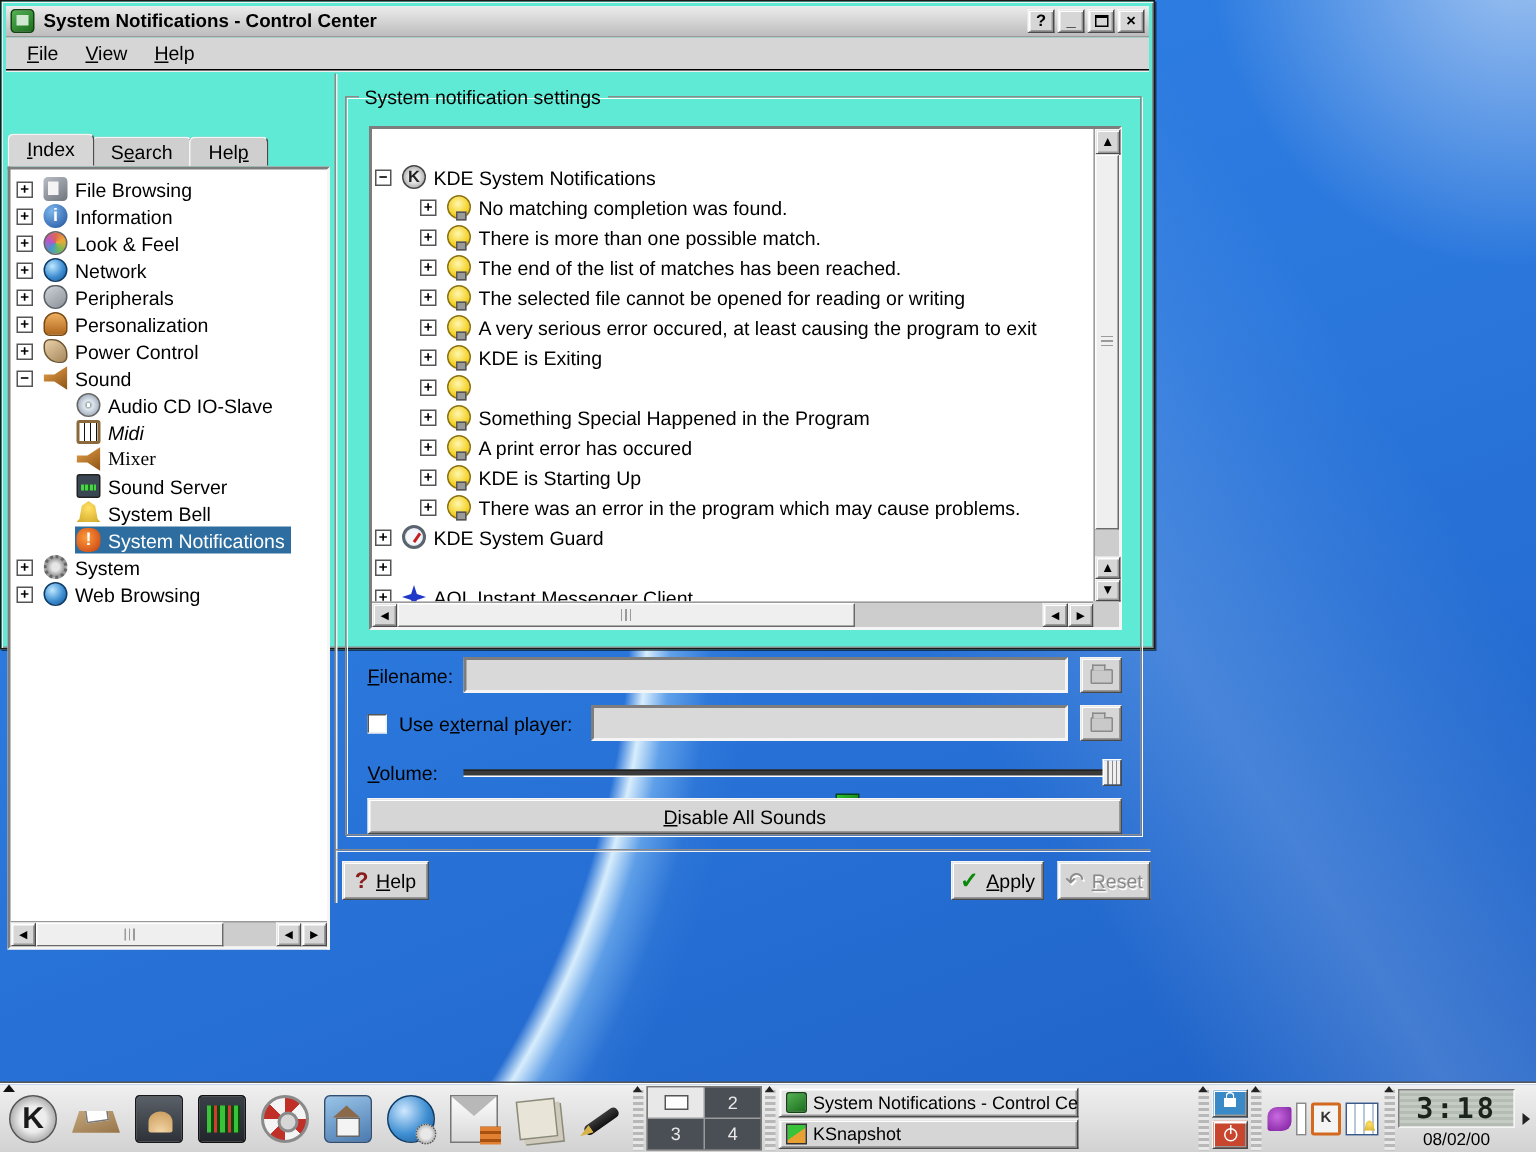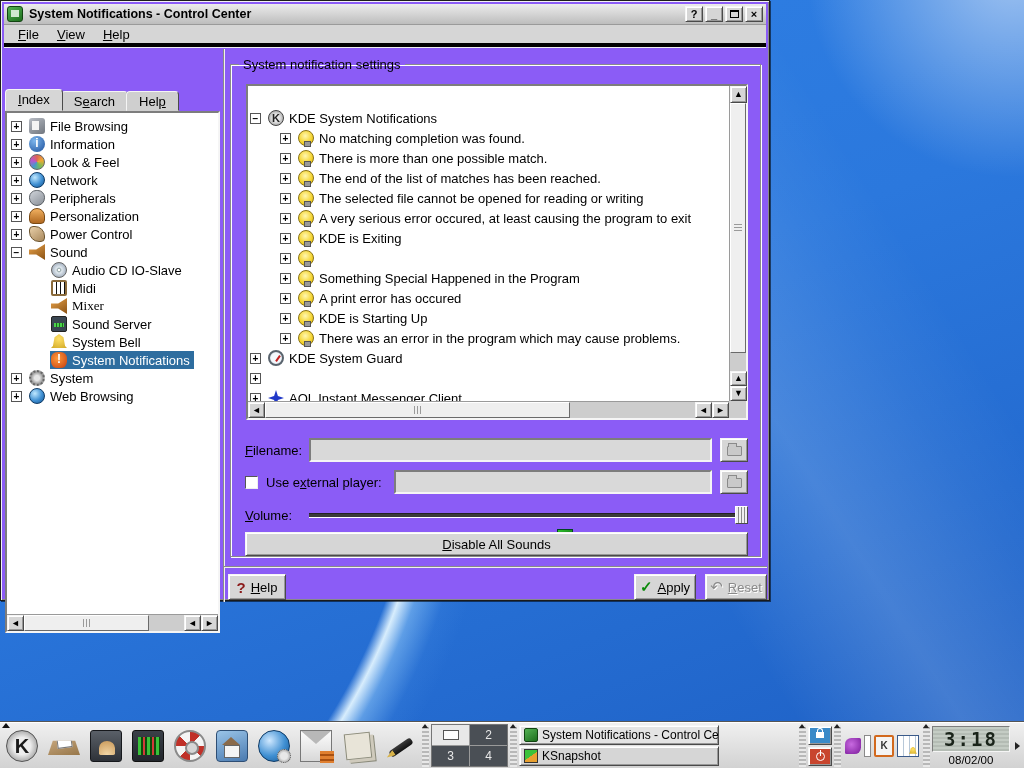--- a/index.html
+++ b/index.html
@@ -13,39 +13,39 @@
       radial-gradient(circle 820px at -180px 400px, rgba(0,0,0,0) 600px, rgba(225,244,255,.95) 612px, rgba(150,205,250,.5) 628px, rgba(80,150,230,.15) 655px, rgba(0,0,0,0) 680px),
       linear-gradient(160deg, #2f81e6 0%, #2b78dd 45%, #1e60c5 100%);
   }
   u { text-decoration:underline; }
 
   
   .out { background:#d6d6d6; border:1px solid; border-color:#f5f5f5 #4a4a4a #4a4a4a #f5f5f5;
          box-shadow: inset 1px 1px 0 #ffffff, inset -1px -1px 0 #989898; }
 
   
-  .window { position:absolute; left:0; top:0; width:770px; height:601px;
-    background:#8b5cf6; border:1px solid #1a1a1a;
+  .window { position:absolute; left:0; top:0; width:770px; height:433px;
+    background:#5eead4; border:1px solid #1a1a1a;
     box-shadow: inset 1px 1px 0 #f2f2f2, inset -1px -1px 0 #8a8a8a, 1px 1px 0 rgba(0,0,0,.55); }
 
   .titlebar { position:absolute; left:3px; top:3px; right:3px; height:21px;
     background:linear-gradient(180deg,#ececec,#bdbdbd);
     display:flex; align-items:center; padding:0 3px; border-bottom:1px solid #9a9a9a; }
   .titlebar .title { font-weight:bold; font-size:12.5px; margin-left:6px; flex:1;
     white-space:nowrap; overflow:hidden; }
   .tb-icon { width:16px; height:16px; border-radius:3px;
     background:linear-gradient(145deg,#53b253,#1d6e1d); border:1px solid #114411; position:relative; }
   .tb-icon::after { content:""; position:absolute; left:3px; top:3px; width:8px; height:7px; background:#cfe8cf; }
   .tb-btn { width:18px; height:16px; margin-left:2px; font-size:11px; font-weight:bold;
     display:flex; align-items:center; justify-content:center; line-height:1; }
   .max-glyph { width:9px; height:8px; border:1px solid #000; border-top-width:2px; }
 
   .menubar { position:absolute; left:3px; top:24px; right:3px; height:22px;
     display:flex; align-items:center; padding-left:6px; gap:2px;
-    border-bottom:4px solid #000000; box-shadow:0 1px 0 #f0f0f0; background:#d6d6d6; }
+    border-bottom:1px solid #000000; box-shadow:0 1px 0 #f0f0f0; background:#d6d6d6; }
   .menu-item { padding:2px 8px; font-size:13px; }
 
   
   .left-panel { position:absolute; left:4px; top:48px; width:215px; height:544px;margin-top:40px; }
   .tabs { position:relative; height:22px; display:flex; align-items:flex-end; }
   .tab { height:20px; padding:2px 12px 0; margin-right:-2px; font-size:13px;
     background:#cfcfcf; border:1px solid; border-color:#f5f5f5 #4a4a4a transparent #f5f5f5;
     border-top-left-radius:4px; border-top-right-radius:4px; position:relative; }
   .tab.active { height:22px; background:#d6d6d6; z-index:2; }
   .tree-frame { position:absolute; left:0; right:0; top:22px; bottom:0;
@@ -321,21 +321,21 @@
           </div>
 
           <div class="trow" style="padding-left: 22px;">
             <span class="expander none"></span>
             <span class="row-body">
               <span class="ti ic-audio-cd"></span>
               <span class="tlabel">Audio CD IO-Slave</span>
             </span>
           </div>
 
-          <div class="trow" style="padding-left: 22px;">
+          <div class="trow" style="padding-left: 22px; font-style: italic;">
             <span class="expander none"></span>
             <span class="row-body">
               <span class="ti ic-midi"></span>
               <span class="tlabel">Midi</span>
             </span>
           </div>
 
           <div class="trow" style="padding-left: 22px; font-family: Liberation Serif, serif;">
             <span class="expander none"></span>
             <span class="row-body">

